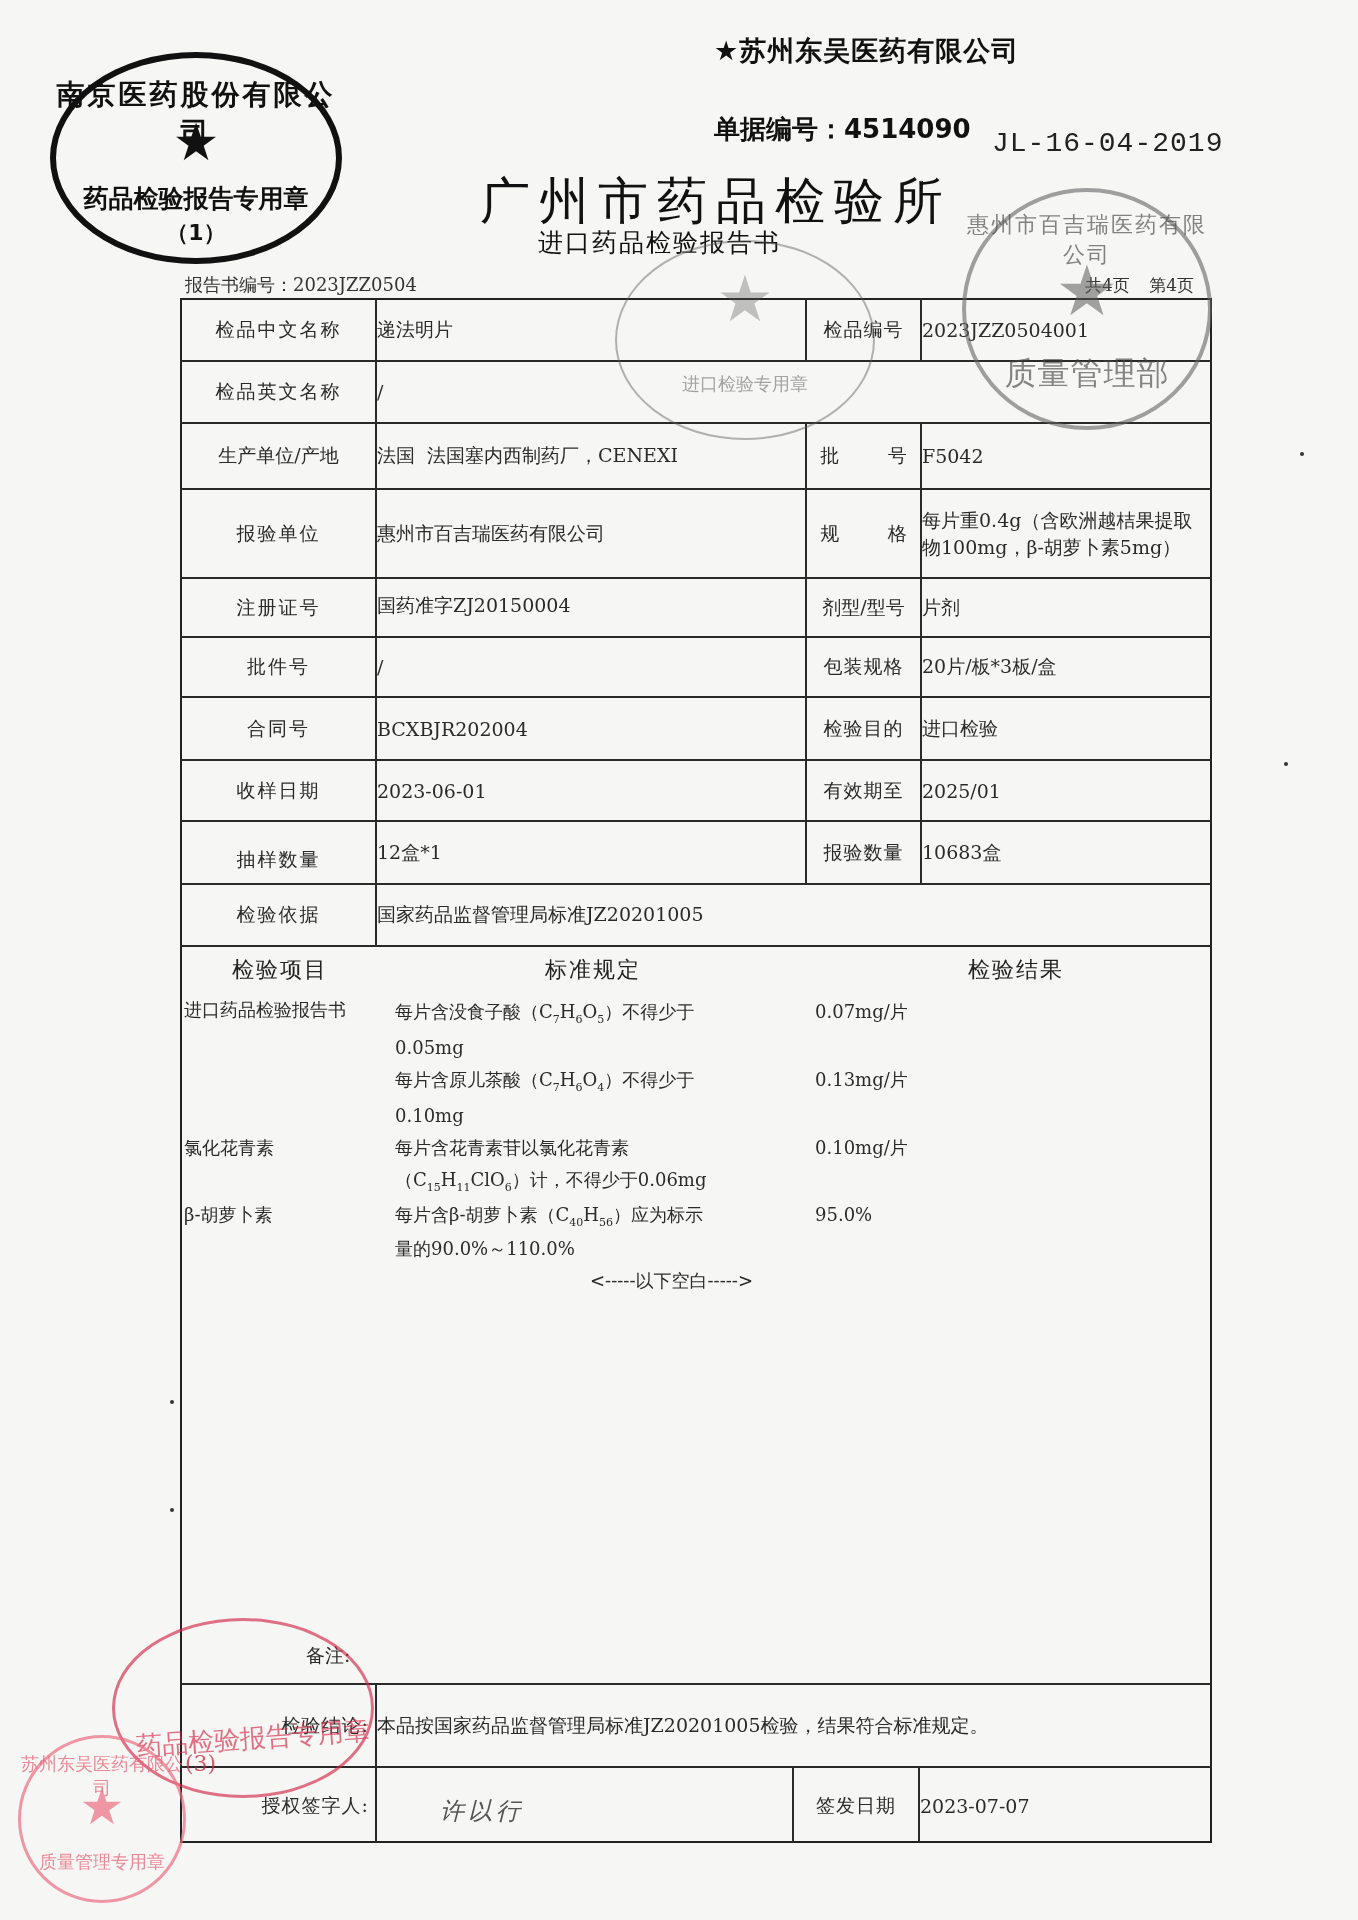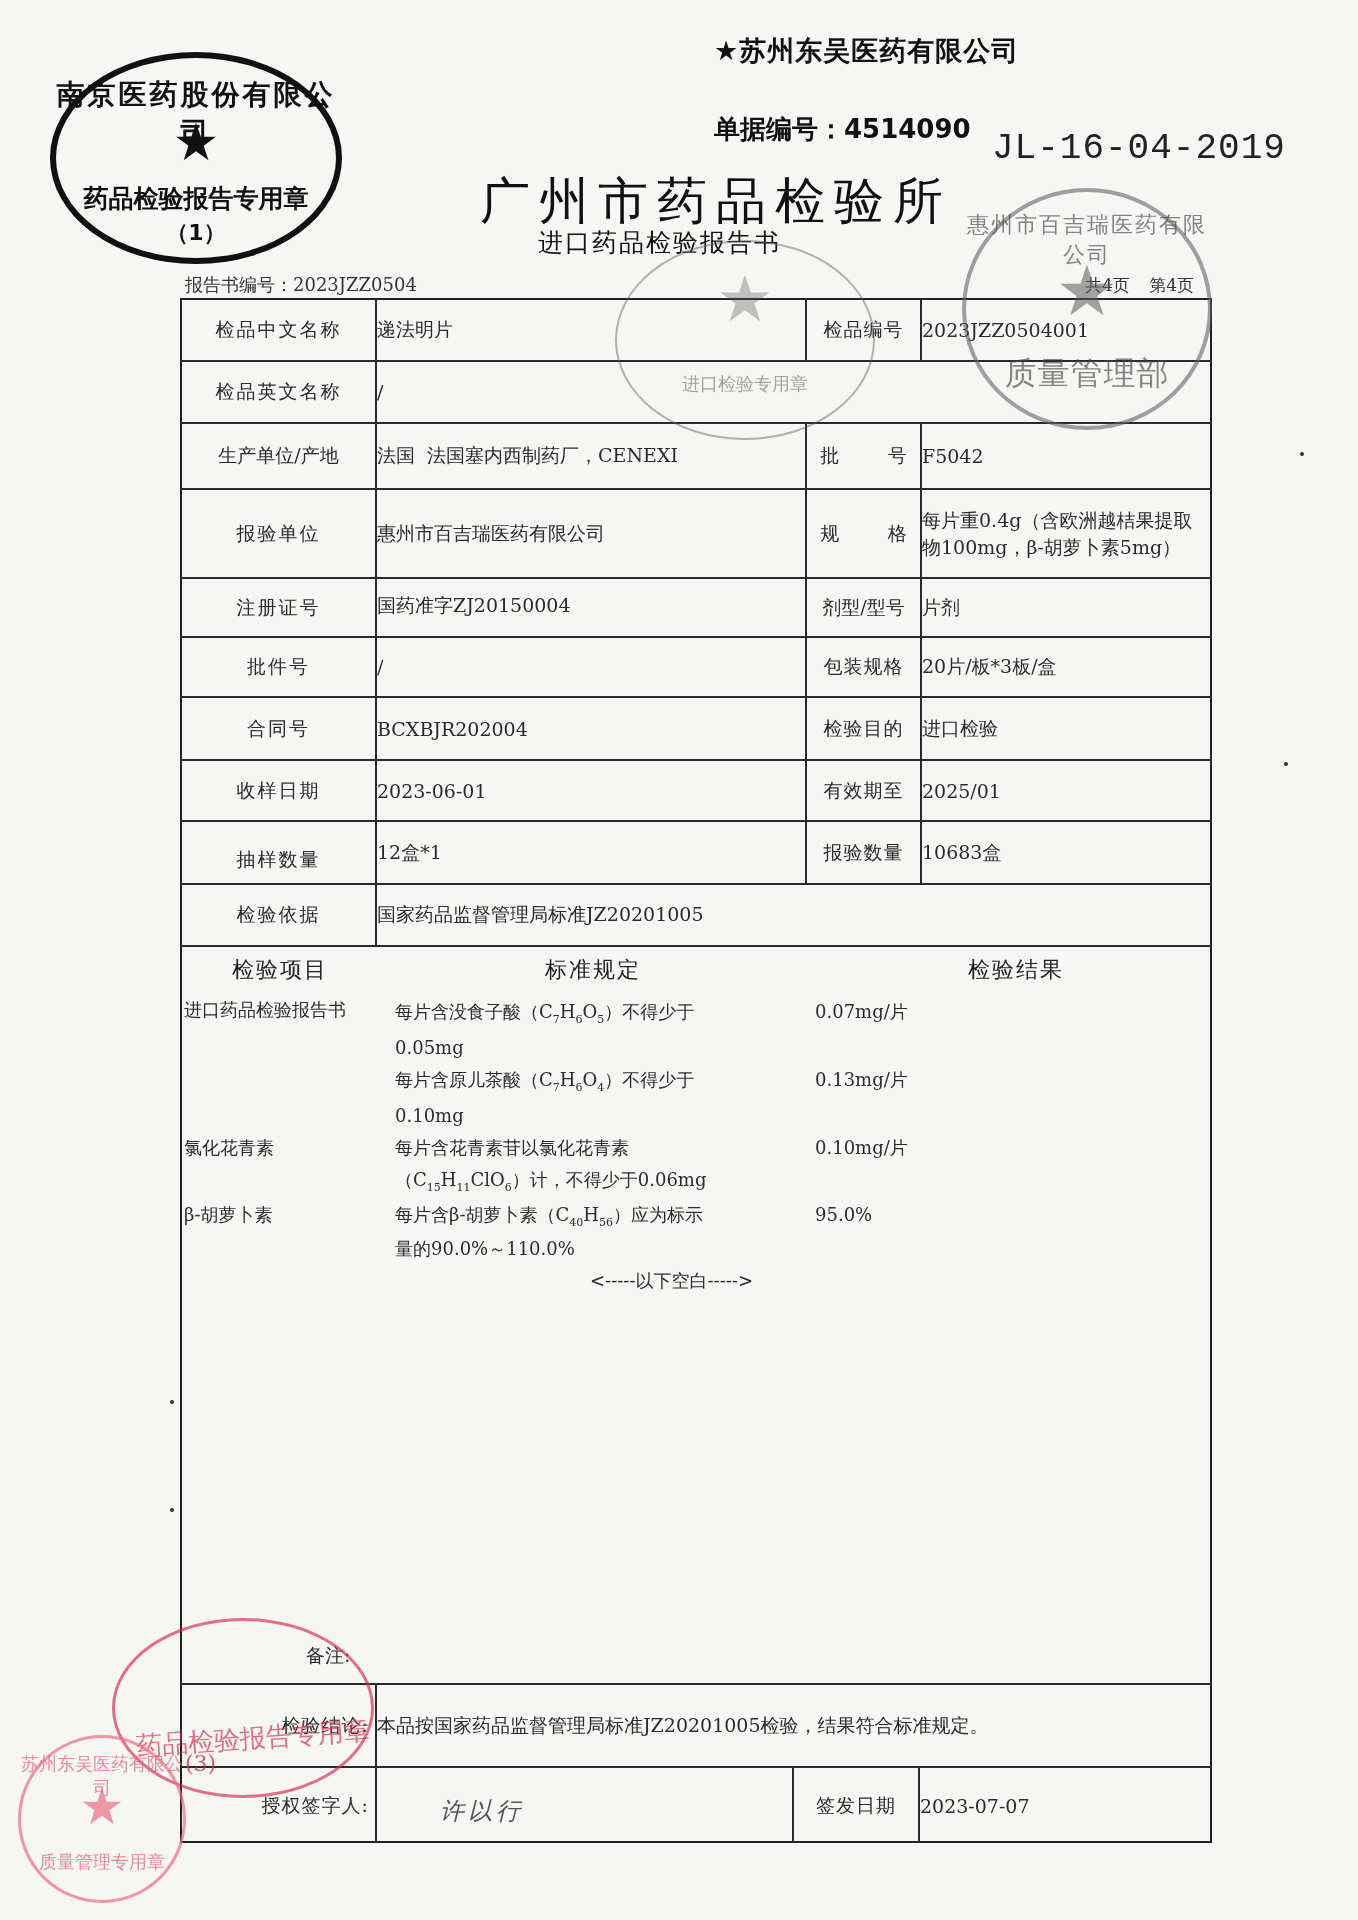--- a/index.html
+++ b/index.html
@@ -5,21 +5,21 @@
   html, body { margin: 0; padding: 0; }
   body {
     width: 1358px; height: 1920px; position: relative; overflow: hidden;
     background: #f6f6f4;
     font-family: "DejaVu Serif", "Liberation Serif", serif;
     color: #1d1d1d;
   }
   .abs { position: absolute; }
   .company-line { left: 714px; top: 33px; font-family: "DejaVu Sans", sans-serif; font-size: 27px; font-weight: bold; color: #111; letter-spacing: 1px; }
   .bill-line { left: 714px; top: 76px; font-family: "DejaVu Sans", sans-serif; font-size: 26px; font-weight: bold; color: #111; margin-top: 36px; }
-  .doc-code { left: 992px; top: 128px; font-family: "Liberation Mono", monospace; font-size: 36px; color: #222; letter-spacing: 1px; }
+  .doc-code { left: 992px; top: 128px; font-family: "Liberation Mono", monospace; font-size: 28px; color: #222; letter-spacing: 1px; }
   .title { left: 480px; top: 168px; font-family: "DejaVu Sans", sans-serif; font-size: 50px; letter-spacing: 9px; color: #111; }
   .subtitle { left: 538px; top: 226px; font-family: "DejaVu Sans", sans-serif; font-size: 25px; letter-spacing: 2px; color: #111; }
   .report-no { left: 185px; top: 273px; font-size: 18px; color: #333; }
   .page-info { left: 1085px; top: 274px; font-size: 17px; color: #333; word-spacing: 14px; }
 
   .tbl-outer { left: 180px; top: 298px; width: 1032px; height: 1545px; border: 2px solid #222; box-sizing: border-box; }
   .hline { position: absolute; left: 180px; width: 1032px; height: 0; border-top: 2px solid #2a2a2a; }
   .vline { position: absolute; width: 0; border-left: 2px solid #2a2a2a; }
 
   .cell { position: absolute; display: flex; align-items: center; font-size: 19px; color: #2a2a2a; box-sizing: border-box; }

